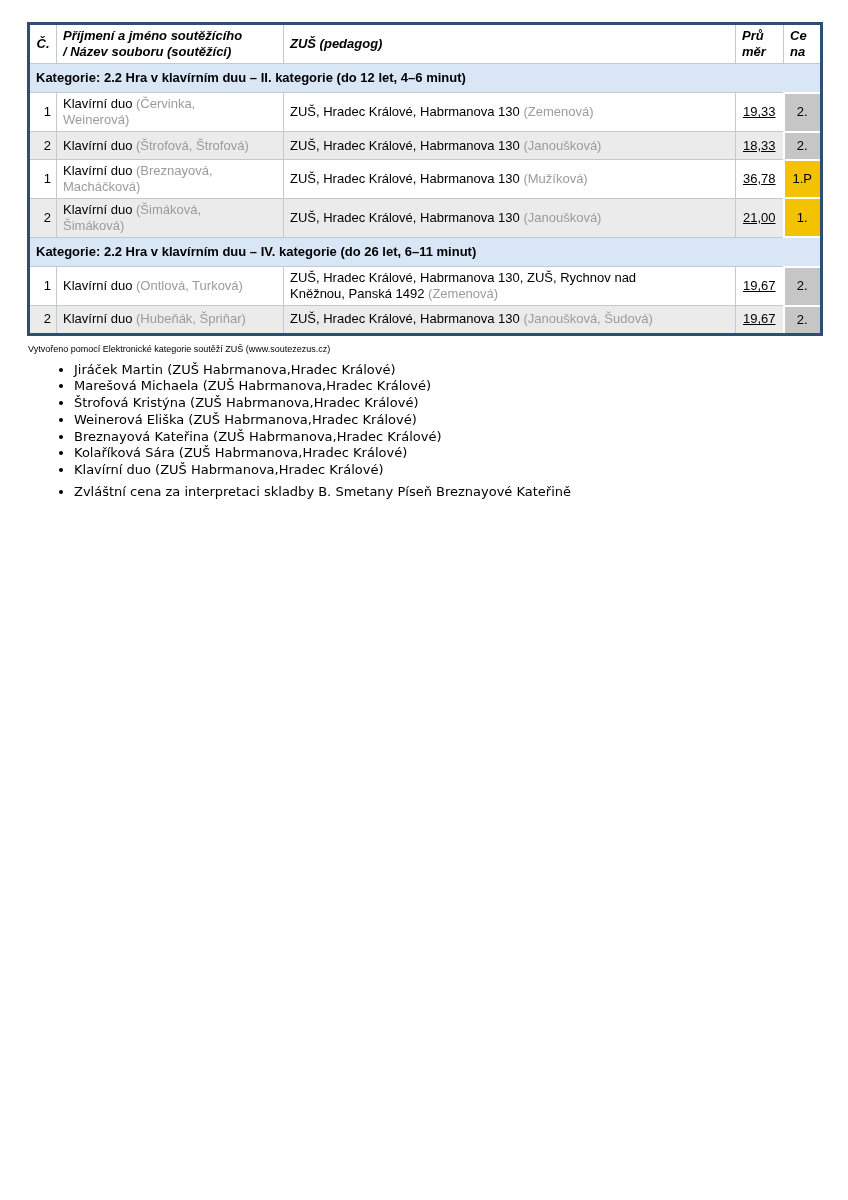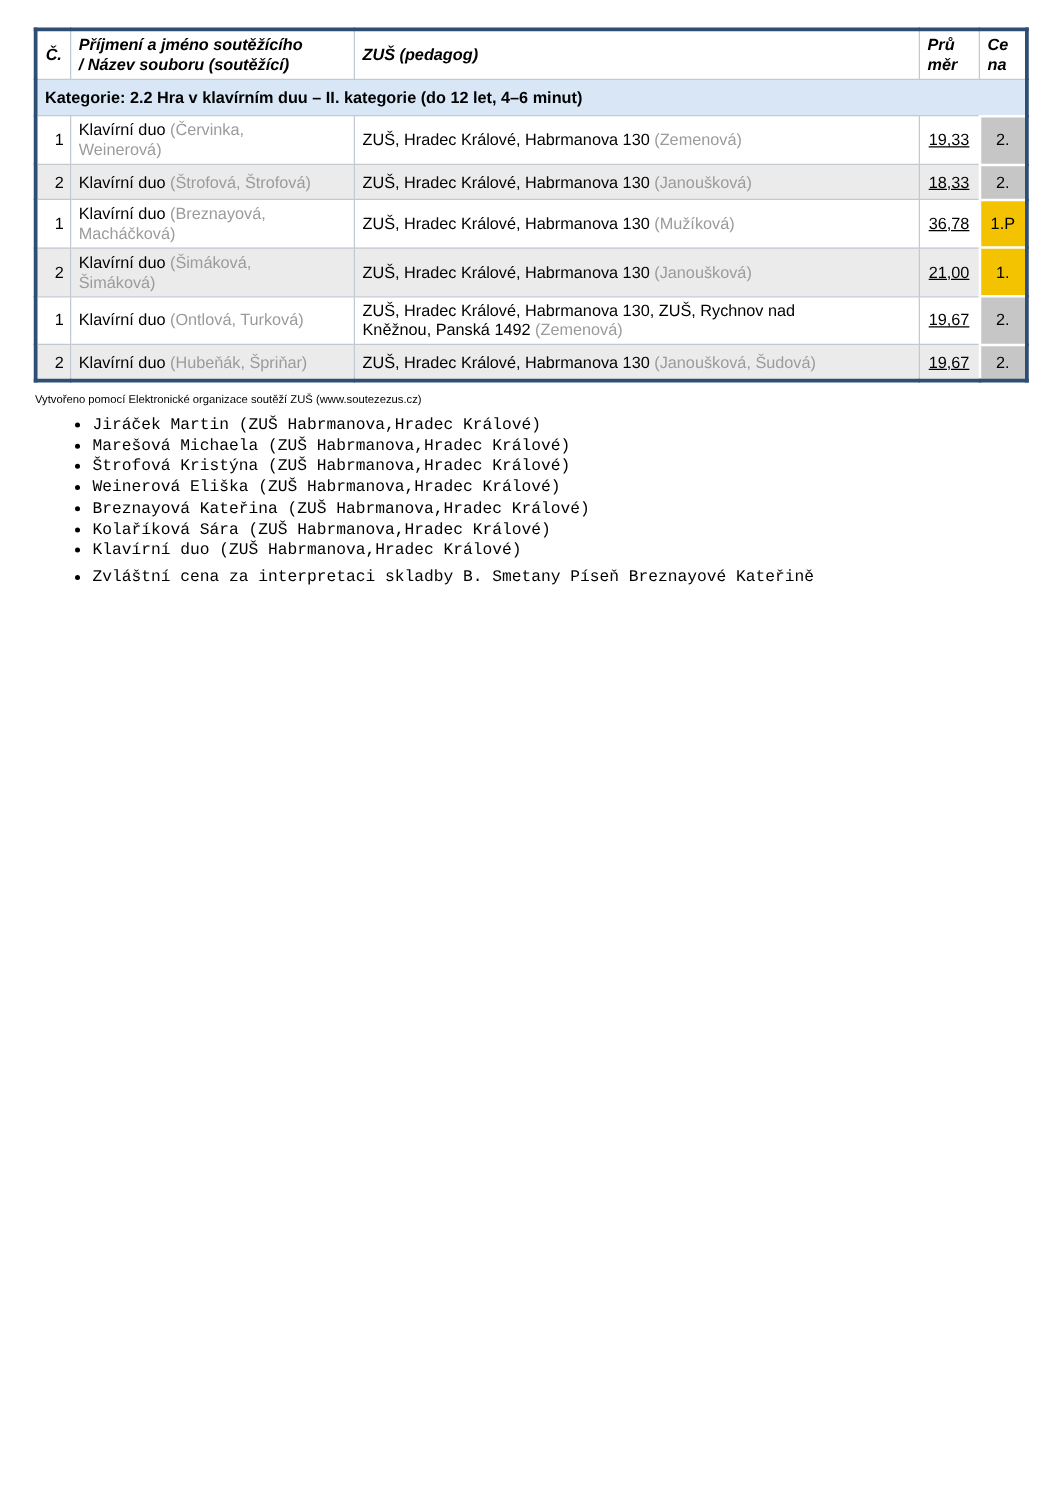--- a/index.html
+++ b/index.html
@@ -87,21 +87,20 @@
   .section-heading .b { font-weight: bold; }
   ul.bullets {
     margin: 9px 0 0 0;
     padding-left: 47px;
     font-family: "DejaVu Sans", sans-serif;
     font-size: 13px;
   }
   ul.bullets li {
     margin: 0 0 3px 0;
     line-height: 1.06;
-    font-family: Liberation Mono, monospace;
   }
   ul.single { margin-top: 8px; }
 </style>
 </head>
 <body>
 
 <div class="page">
 
   <table class="results">
     <colgroup>
@@ -153,39 +152,42 @@
       </tr>
       <tr class="alt tall">
         <td class="num">2</td>
         <td class="name"><span class="main pre">Klavírní duo</span> <span class="sub pre">(Šimáková,
 Šimáková)</span></td>
         <td class="school"><span class="main pre">ZUŠ, Hradec Králové, Habrmanova 130</span> <span class="sub pre">(Janoušková)</span></td>
         <td class="avg">21,00</td>
         <td class="prize gold">1.</td>
       </tr>
 
+      <tr class="cat">
+          <td colspan="5">Kategorie: 2.2 Hra v klavírním duu – IV. kategorie (do 26 let, 6–11 minut)</td>
+        </tr>
       <tr class="plain tall">
         <td class="num">1</td>
         <td class="name"><span class="main pre">Klavírní duo</span> <span class="sub pre">(Ontlová, Turková)</span></td>
         <td class="school"><span class="main pre">ZUŠ, Hradec Králové, Habrmanova 130, ZUŠ, Rychnov nad
 Kněžnou, Panská 1492</span> <span class="sub pre">(Zemenová)</span></td>
         <td class="avg">19,67</td>
         <td class="prize gray">2.</td>
       </tr>
       <tr class="alt short">
         <td class="num">2</td>
         <td class="name"><span class="main pre">Klavírní duo</span> <span class="sub pre">(Hubeňák, Špriňar)</span></td>
         <td class="school"><span class="main pre">ZUŠ, Hradec Králové, Habrmanova 130</span> <span class="sub pre">(Janoušková, Šudová)</span></td>
         <td class="avg">19,67</td>
         <td class="prize gray">2.</td>
       </tr>
     </tbody>
   </table>
 
-  <div class="created-note">Vytvořeno pomocí Elektronické organizace soutěží ZUŠ (www.soutezezus.cz)</div>
+  <div class="created-note">Vytvořeno pomocí Elektronické kategorie soutěží ZUŠ (www.soutezezus.cz)</div>
 
 
 
   <ul class="bullets">
     <li>Jiráček Martin (ZUŠ Habrmanova,Hradec Králové)</li>
     <li>Marešová Michaela (ZUŠ Habrmanova,Hradec Králové)</li>
     <li>Štrofová Kristýna (ZUŠ Habrmanova,Hradec Králové)</li>
     <li>Weinerová Eliška (ZUŠ Habrmanova,Hradec Králové)</li>
     <li>Breznayová Kateřina (ZUŠ Habrmanova,Hradec Králové)</li>
     <li>Kolaříková Sára (ZUŠ Habrmanova,Hradec Králové)</li>

